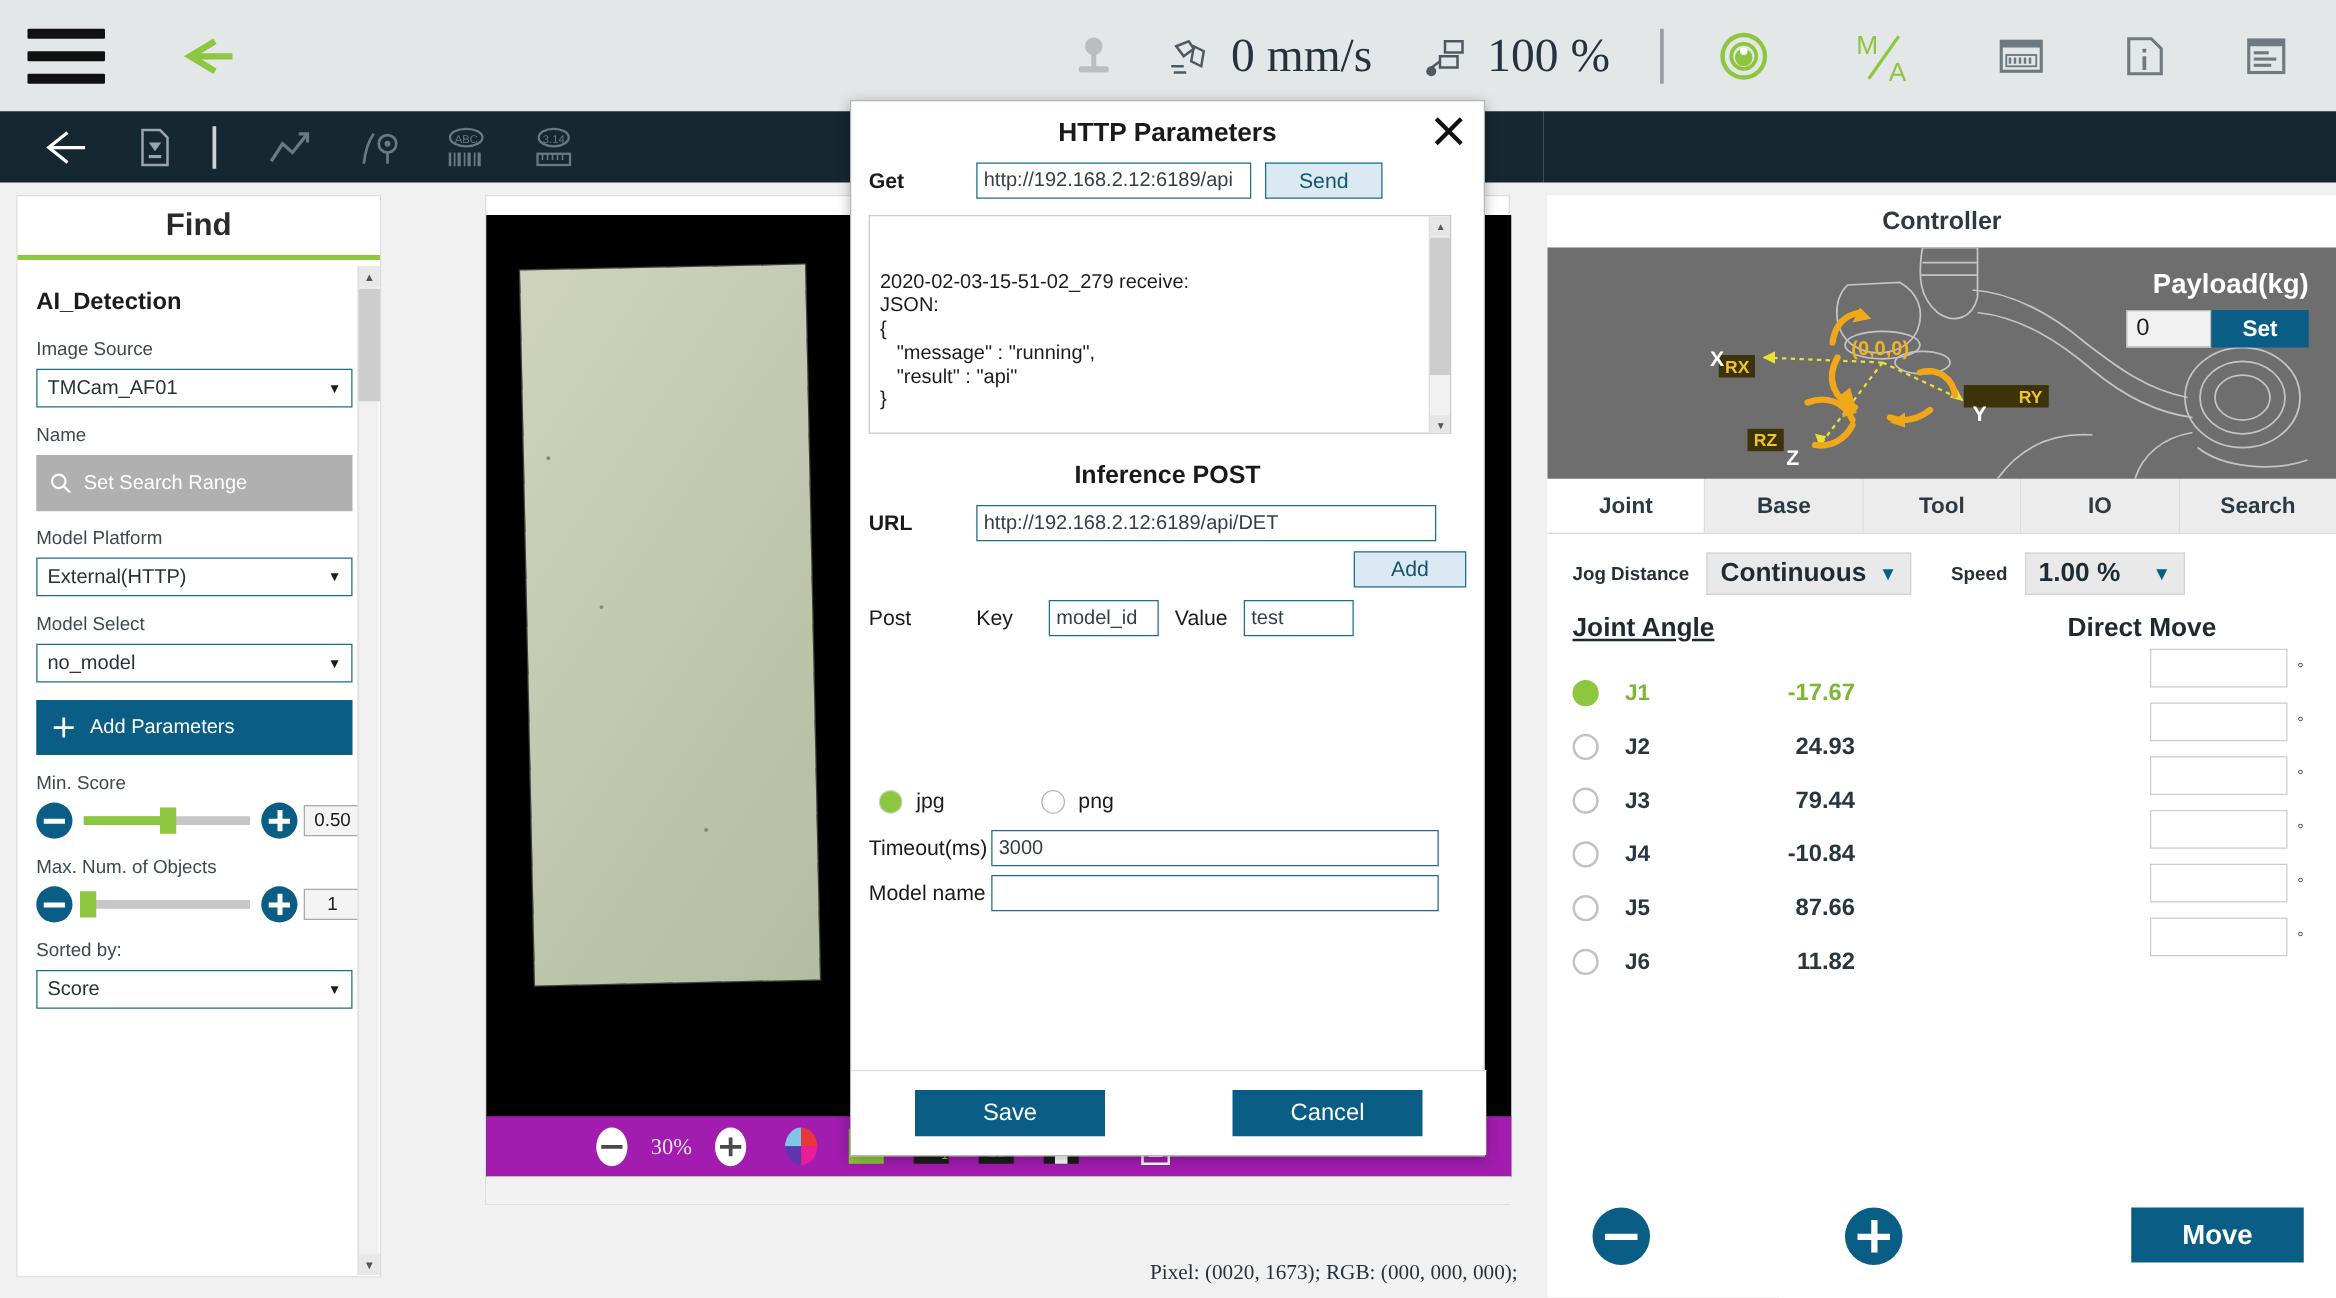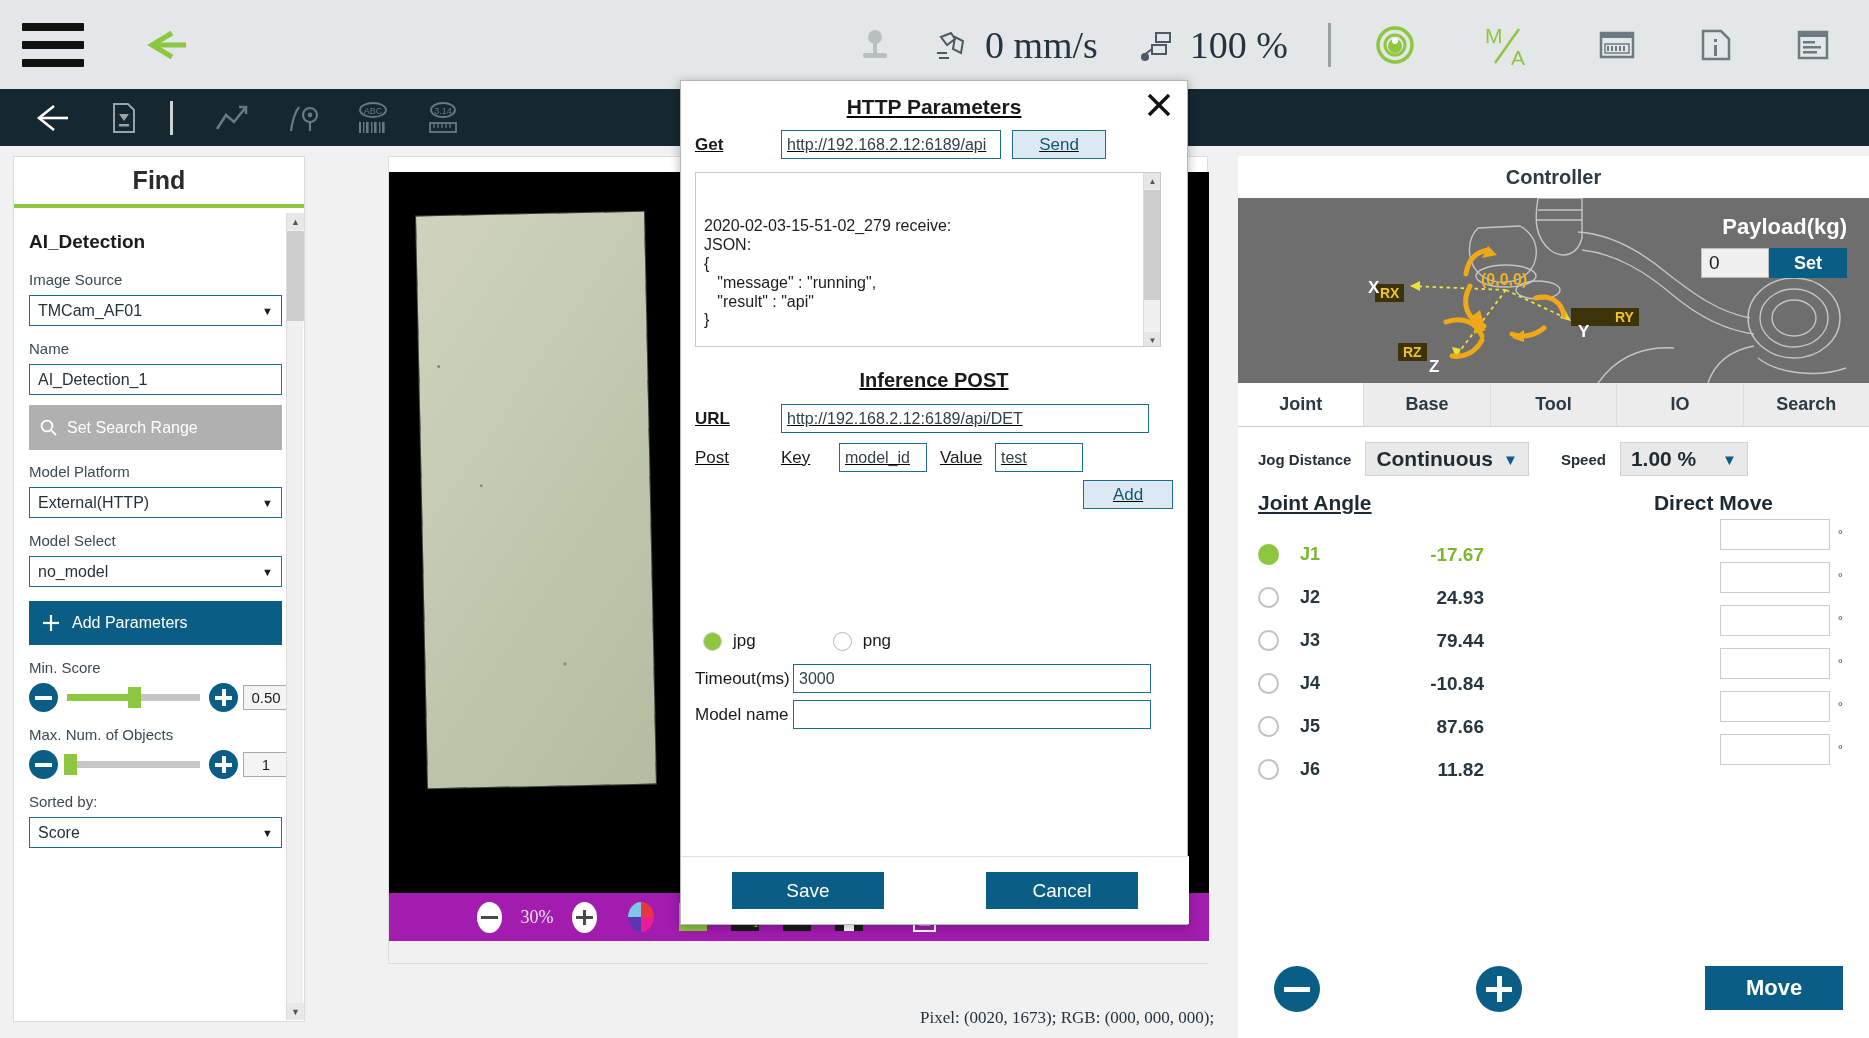--- a/index.html
+++ b/index.html
@@ -188,21 +188,21 @@
      background: #0a5e85; cursor: pointer; }
   .big-circ .h { position: absolute; left: 10px; top: 21px; width: 26px; height: 5px; background: #fff; }
   .big-circ .v { position: absolute; top: 10px; left: 21px; height: 26px; width: 5px; background: #fff; }
   .move-btn { position: absolute; right: 26px; top: 0; width: 138px; height: 44px; background: #0a5e85;
      color: #fff; font-size: 22px; font-weight: bold; display: flex; align-items: center;
      justify-content: center; cursor: pointer; }
 
   
   .modal {
     position: absolute; left: 680px; top: 80px; width: 508px; height: 845px;
-    background: #fff; border: 1px solid #b6b6b6; box-shadow: 0 2px 10px rgba(0,0,0,0.3); text-decoration: underline;
+    background: #fff; border: 1px solid #b6b6b6; box-shadow: 0 2px 10px rgba(0,0,0,0.3);
   }
   .modal-close { position: absolute; right: 10px; top: 6px; width: 36px; height: 36px;
      cursor: pointer; display: flex; align-items: center; justify-content: center; }
   .modal-title { text-align: center; font-size: 21px; font-weight: bold; color: #1a1a1a;
      padding-top: 14px; }
   .mrow { display: flex; align-items: center; padding: 0 14px; margin-top: 11px; }
   .m-lbl-b { font-size: 17px; font-weight: bold; color: #1a1a1a; }
   .m-lbl { font-size: 17px; color: #1a1a1a; }
   .m-input { border: 1px solid #1d6d8c; height: 29px; background: #fff; font-size: 16px;
      color: #33404a; padding: 0 5px; font-family: "Liberation Sans", sans-serif; }
@@ -399,21 +399,20 @@
     <div class="sidebar-body">
       <div class="sb-h2">AI_Detection</div>
 
       <div class="sb-label">Image Source</div>
       <div class="sb-select">
         <span>TMCam_AF01</span>
         <span class="caret">▼</span>
       </div>
 
       <div class="sb-label">Name</div>
-      <input class="sb-input" value="AI_Detection_1" style="">
 
       <div class="sb-graybtn">
         <svg width="19" height="19" viewBox="0 0 19 19">
             <circle cx="8" cy="8" r="5.4" fill="none" stroke="#fff" stroke-width="1.8"></circle>
             <line x1="12" y1="12" x2="17" y2="17" stroke="#fff" stroke-width="1.8"></line>
           </svg>
         <span>Set Search Range</span>
       </div>
 
       <div class="sb-label">Model Platform</div>
@@ -730,32 +729,32 @@
       </div>
     </div>
 
     <div class="modal-sub">Inference POST</div>
 
     <div class="mrow" style="margin-top:12px;">
       <span class="m-lbl-b" style="width:86px;">URL</span>
       <input class="m-input" style="width: 368px;" value="http://192.168.2.12:6189/api/DET">
     </div>
 
+    <div class="mrow" style="margin-top:8px; justify-content:flex-end;">
+      <div class="m-btn-light" style="width:90px;">Add</div>
+    </div>
+
     <div class="mrow" style="margin-top:10px;">
       <span class="m-lbl" style="width:86px;">Post</span>
       <span class="m-lbl" style="width:58px;">Key</span>
       <input class="m-input" style="width: 88px;" value="model_id">
       <span class="m-lbl" style="width:68px; text-align:center;">Value</span>
       <input class="m-input" style="width: 88px;" value="test">
     </div>
 
-    <div class="mrow" style="margin-top:8px; justify-content:flex-end;">
-      <div class="m-btn-light" style="width:90px;">Add</div>
-    </div>
-
     <div class="radio-row" style="position:absolute; left:0; top:540px;">
       <div class="rdo on"></div>
       <span class="m-lbl">jpg</span>
       <div class="rdo" style="margin-left:66px;"></div>
       <span class="m-lbl">png</span>
     </div>
 
     <div class="mrow" style="position:absolute; left:0; top:572px;">
       <span class="m-lbl" style="width:98px;">Timeout(ms)</span>
       <input class="m-input" style="width: 358px;" value="3000">

